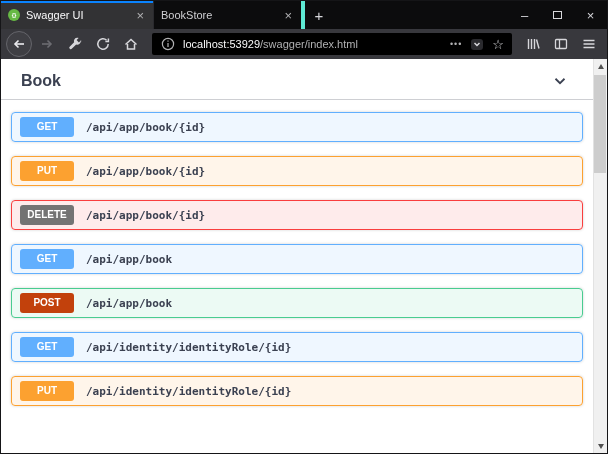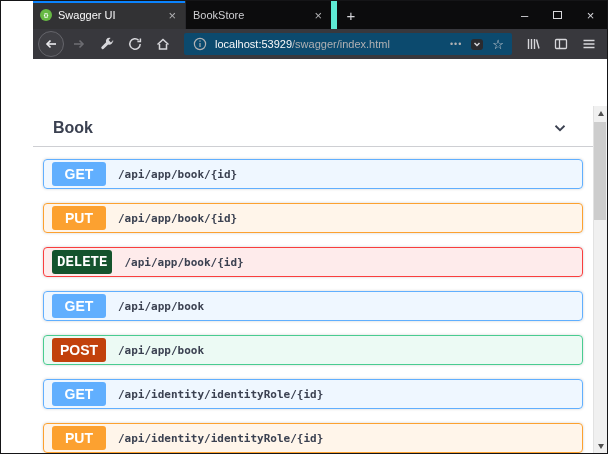--- a/index.html
+++ b/index.html
@@ -1,60 +1,60 @@
 <!DOCTYPE html>
 <html><head>
 <meta charset="utf-8">
 <style>
   * { box-sizing: border-box; margin: 0; padding: 0; }
   html,body { width:608px; height:454px; overflow:hidden; background:#fff;
               font-family:"Liberation Sans", sans-serif; }
-  .window { width:608px; height:454px; border:1px solid #151517; display:flex; flex-direction:column; background:#fff;padding-left:32px; }
+  .window { width:608px; height:454px; border:1px solid #151517; display:flex; flex-direction:column; background:#fff; }
 
   
   .titlebar { height:28px; background:#0c0c0d; display:flex; justify-content:space-between; align-items:stretch; flex:none; }
   .tabstrip { display:flex; align-items:stretch; }
   .tab { width:152px; display:flex; align-items:center; gap:6px; padding:0 7px; font-size:11px;
          color:#cfcfd2; position:relative; cursor:default; }
   .tab.active { background:#323234; color:#f9f9fa; box-shadow: inset 0 2px 0 #0a84ff; }
-  .tab + .tab { border-left:1px solid #2a2a2e; border-right:6px solid #5eead4; }
+  .tab + .tab { border-left:1px solid #2a2a2e; border-right:4px solid #5eead4; }
   .favicon { width:12px; height:12px; border-radius:50%; background:#67b944; flex:none;
              display:flex; align-items:center; justify-content:center; color:#fff; font-size:6px; font-weight:bold; }
   .tab-title { flex:1; white-space:nowrap; overflow:hidden; }
   .tab-close { color:#b1b1b3; font-size:13px; line-height:1; padding:0 2px; }
   .newtab { width:28px; display:flex; align-items:center; justify-content:center; color:#d7d7db; font-size:15px; }
   .wincontrols { display:flex; }
   .wc { width:33px; display:flex; align-items:center; justify-content:center; color:#d7d7db; font-size:13px; }
   .maxbox { width:9px; height:8px; border:1px solid #d7d7db; display:inline-block; }
 
   
   .navbar { height:30px; background:#38383d; display:flex; align-items:center; padding:0 5px; gap:2px; flex:none; }
   .nav-btn { width:26px; height:26px; display:flex; align-items:center; justify-content:center; border-radius:2px; flex:none; }
   .nav-btn.back { width:26px; height:26px; border:1px solid #65656b; border-radius:50%; background:#3f3f44; }
-  .urlbar { flex:1; height:22px; background:#0c4a6e; border-radius:2px; margin:0 6px; display:flex;
+  .urlbar { flex:1; height:22px; background:#000000; border-radius:2px; margin:0 6px; display:flex;
             align-items:center; padding:0 8px; gap:7px; min-width:0; }
   .url { flex:1; font-size:11px; white-space:nowrap; overflow:hidden; }
   .domain { color:#f9f9fa; }
   .path { color:#b1b1b3; }
   .dots { color:#b1b1b3; font-size:9px; letter-spacing:1px; flex:none; }
   .star { color:#d7d7db; font-size:13px; flex:none; line-height:1; }
   .icon16 { width:16px; height:16px; display:block; }
 
   
-  .content { flex:1; position:relative; background:#fff; overflow:hidden;margin-top:47px; }
+  .content { flex:1; position:relative; background:#fff; overflow:hidden; }
   .page { position:absolute; top:0; left:0; right:14px; bottom:0; overflow:hidden; }
   .section { margin-bottom:6px; }
   .section-header { display:flex; align-items:center; justify-content:space-between;
                     padding:12px 24px 8px 20px; border-bottom:1px solid rgba(59,65,81,.25); margin-bottom:12px; }
   .section-title { font-size:16px; font-weight:bold; color:#3b4151; line-height:20px; }
   .chev { display:flex; align-items:center; }
   .op { height:30px; margin:0 10px 14px 10px; border:1px solid #888; border-radius:4px;
         display:flex; align-items:center; padding-left:8px; box-shadow:0 0 3px rgba(0,0,0,.18); background:#f5f5f5; }
   .badge { min-width:54px; padding:5px 5px; border-radius:3px; color:#fff; font-weight:700;
-           font-size:14px; line-height:1; text-align:center; background:#999; flex:none; }
+           font-size:10px; line-height:1; text-align:center; background:#999; flex:none; }
   .op-path { margin-left:12px; font-family:"DejaVu Sans Mono", monospace; font-weight:700;
              font-size:11px; color:#3b4151; white-space:nowrap; }
 
   
   .scrollbar { position:absolute; top:0; right:0; bottom:0; width:14px; background:#f0f0f0; border-left:1px solid #e2e2e2; }
   .sb-arrow { position:absolute; left:0; width:13px; height:14px; display:flex; align-items:center; justify-content:center; }
   .sb-arrow.up { top:0; }
   .sb-arrow.down { bottom:0; }
   .sb-arrow.up::after { content:""; border-left:3.5px solid transparent; border-right:3.5px solid transparent; border-bottom:5px solid #505050; }
   .sb-arrow.down::after { content:""; border-left:3.5px solid transparent; border-right:3.5px solid transparent; border-top:5px solid #505050; }
@@ -170,21 +170,21 @@
         </div>
         <div class="op" style="border-color: rgb(97, 175, 254); background: rgba(97, 175, 254, 0.1);">
           <span class="badge" style="background: rgb(97, 175, 254);">GET</span>
           <span class="op-path">/api/app/book/{id}</span>
         </div>
         <div class="op" style="border-color: rgb(252, 161, 48); background: rgba(252, 161, 48, 0.1);">
           <span class="badge" style="background: rgb(252, 161, 48);">PUT</span>
           <span class="op-path">/api/app/book/{id}</span>
         </div>
         <div class="op" style="border-color: rgb(249, 62, 62); background: rgba(249, 62, 62, 0.1);">
-          <span class="badge" style="background: #14532d; font-family: Liberation Mono, monospace;">DELETE</span>
+          <span class="badge" style="background: #737373;">DELETE</span>
           <span class="op-path">/api/app/book/{id}</span>
         </div>
         <div class="op" style="border-color: rgb(97, 175, 254); background: rgba(97, 175, 254, 0.1);">
           <span class="badge" style="background: rgb(97, 175, 254);">GET</span>
           <span class="op-path">/api/app/book</span>
         </div>
         <div class="op" style="border-color: rgb(73, 204, 144); background: rgba(73, 204, 144, 0.1);">
           <span class="badge" style="background: #c2410c;">POST</span>
           <span class="op-path">/api/app/book</span>
         </div>

